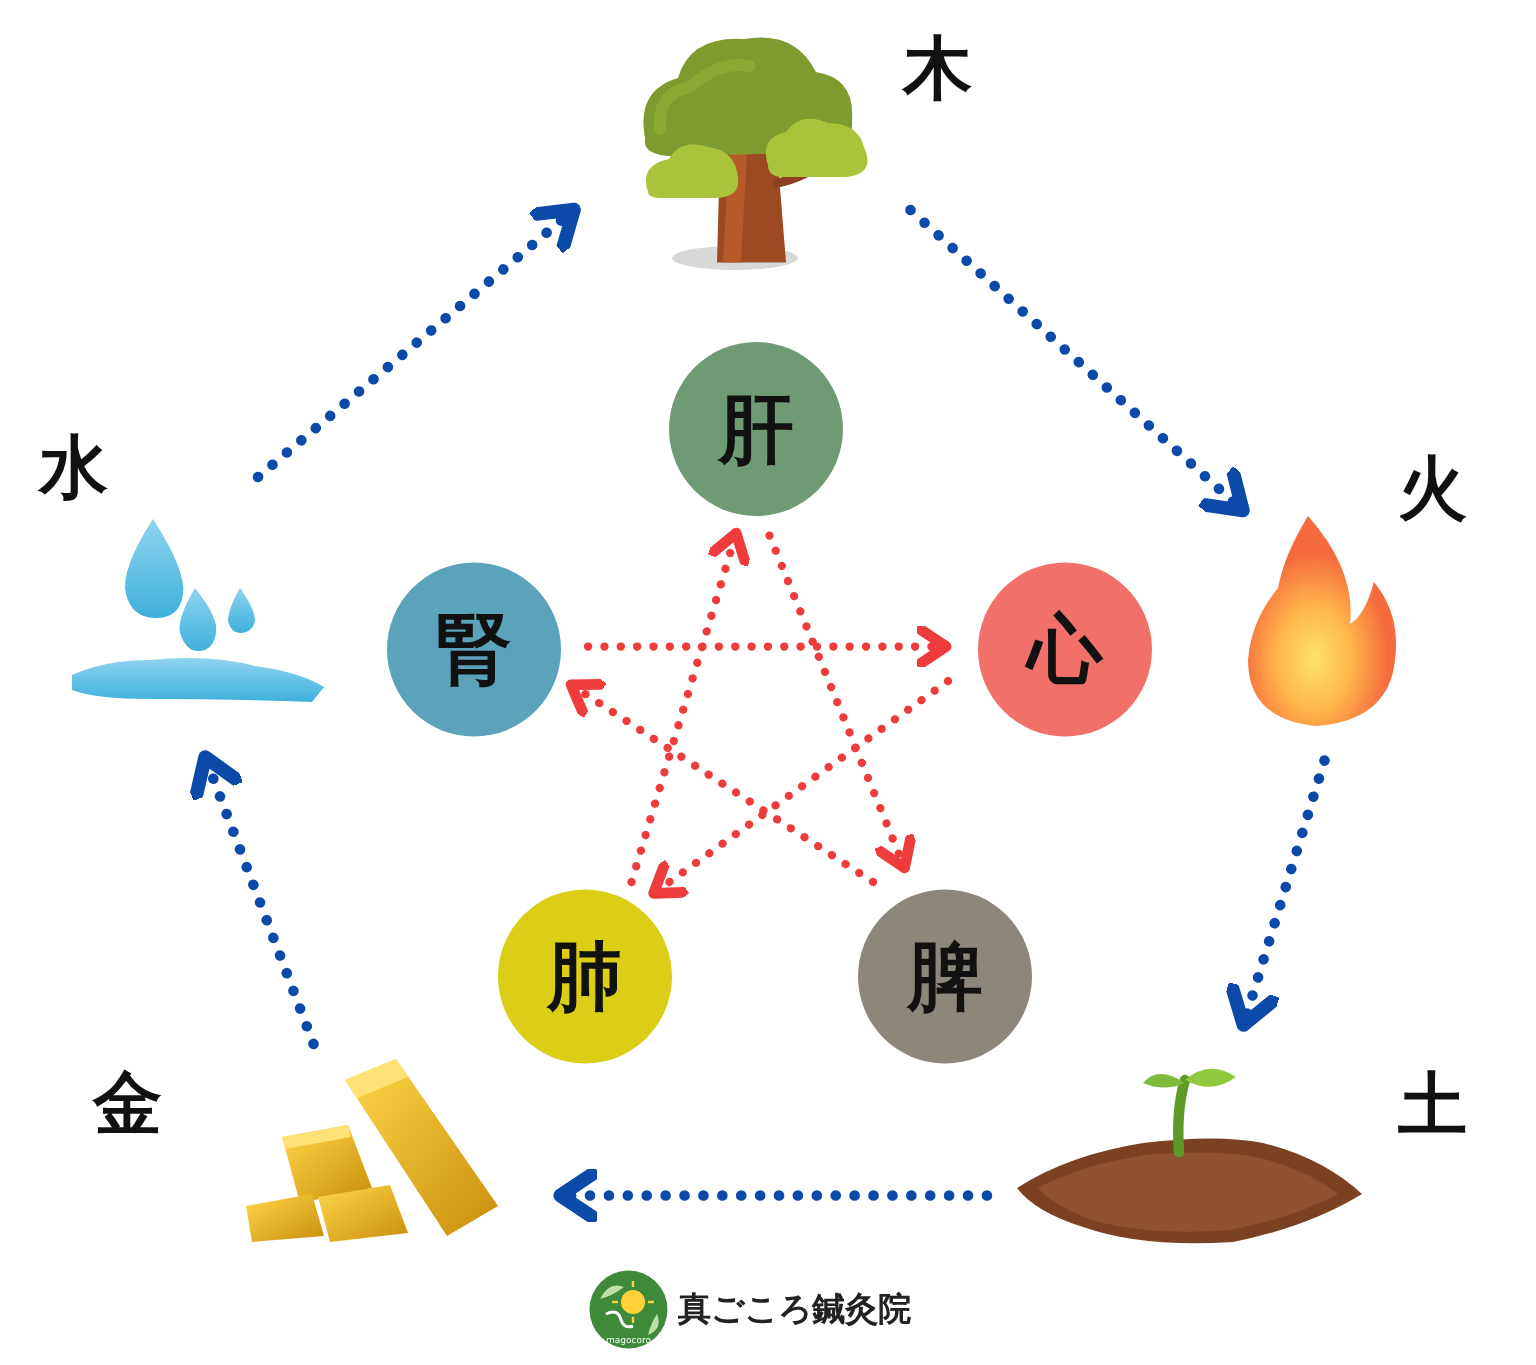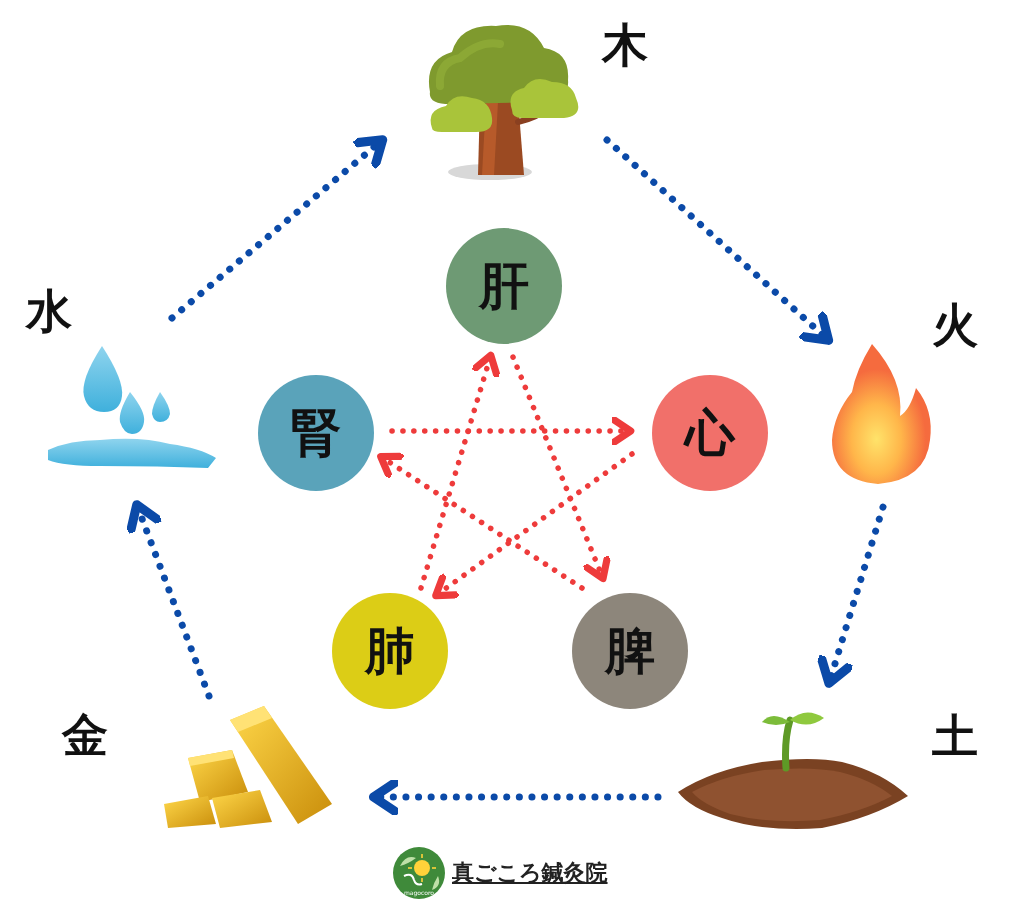--- a/index.html
+++ b/index.html
@@ -8,21 +8,21 @@
     .stage { position: absolute; left: 0; top: 0; width: 1024px; height: 910px; }
     svg.arrows { position: absolute; left: 0; top: 0; width: 1024px; height: 910px; }
     .element-label { position: absolute; font-size: 46px; font-weight: bold; color: #111;
                      line-height: 1; font-family: "DejaVu Sans", sans-serif; }
     .organ { position: absolute; width: 116px; height: 116px; border-radius: 50%;
              display: flex; align-items: center; justify-content: center;
              font-size: 50px; font-weight: bold; color: #111;
              font-family: "DejaVu Sans", sans-serif; }
     .illus { position: absolute; }
     .footer { position: absolute; left: 392px; top: 846px; display: flex; align-items: center; gap: 6px; }
-    .footer-text { font-size: 22px; font-weight: bold; color: #222; font-family: "DejaVu Sans", sans-serif; text-decoration: underline; }
+    .footer-text { font-size: 22px; font-weight: bold; color: #222; font-family: "DejaVu Sans", sans-serif; }
   </style>
 </head>
 <body>
 
 <div class="stage">
 
   <svg class="arrows" viewBox="0 0 1024 910">
     <defs>
       <marker id="mBlue" viewBox="0 0 10 10" refX="6" refY="5" markerWidth="5" markerHeight="5" orient="auto">
         <path d="M1,1 L7,5 L1,9" fill="none" stroke="#0B4AA8" stroke-width="2.6" stroke-linecap="round" stroke-linejoin="round"></path>

